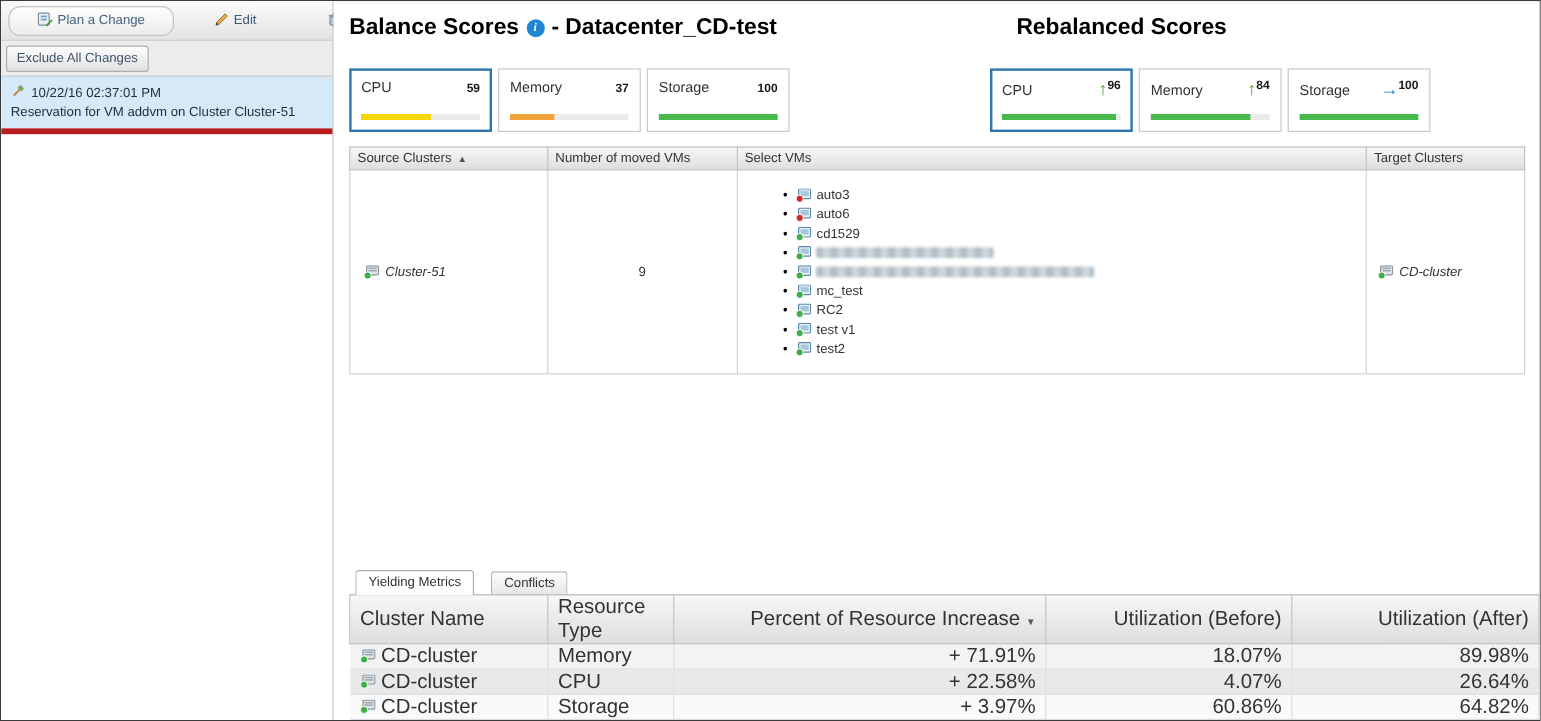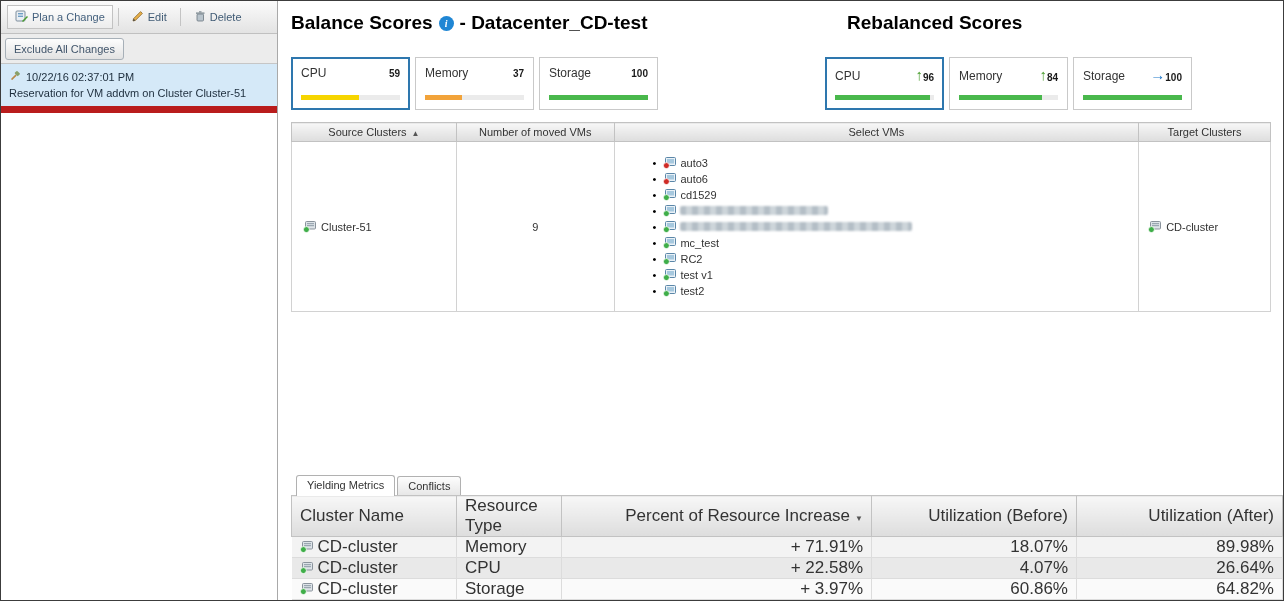--- a/index.html
+++ b/index.html
@@ -2,76 +2,76 @@
 <html><head>
 <meta charset="utf-8">
 <style>
   * { margin:0; padding:0; box-sizing:border-box; }
   html,body { width:1284px; height:601px; font-family:"Liberation Sans","DejaVu Sans",sans-serif; background:#fff; }
   .app { width:1284px; height:601px; border:1px solid #3c3c3c; display:flex; overflow:hidden; background:#fff; position:relative; }
 
   
   .left-panel { width:277px; border-right:1px solid #a9a9a9; display:flex; flex-direction:column; background:#fff; flex-shrink:0; }
   .toolbar1 { height:33px; background:linear-gradient(#fbfbfb,#e3e3e3); border-bottom:1px solid #c0c0c0; display:flex; align-items:center; padding:0 6px; white-space:nowrap; }
-  .tb-btn { display:inline-flex; align-items:center; gap:4px; font-size:11px; color:#44617e; padding:4px 7px; border:1px solid #c2c2c2; border-radius:0; background:linear-gradient(#fefefe,#ececec); cursor:default; }
+  .tb-btn { display:inline-flex; align-items:center; gap:4px; font-size:11px; color:#44617e; padding:4px 23px; border:1px solid #c2c2c2; border-radius:10px; background:linear-gradient(#fefefe,#ececec); cursor:default; }
   .tb-btn.flat { border-color:transparent; background:transparent; color:#3f5a74; }
   .tb-sep { width:1px; height:18px; background:#c4c4c4; margin:0 5px; }
   .toolbar2 { height:30px; background:#ececec; border-bottom:1px solid #c6c6c6; display:flex; align-items:center; padding:0 4px; gap:3px; white-space:nowrap; overflow:hidden; }
   .tb2-btn { font-size:11px; color:#41556b; padding:4px 8px; border:1px solid #a7b0b8; border-radius:3px; background:linear-gradient(#fdfdfd,#e2e2e2); flex-shrink:0; }
-  .change-item { background:#d5e9f8; border-bottom:7px solid #b91c1c; padding:6px 8px 7px 8px; font-size:11px; color:#1d2d3c; }
+  .change-item { background:#d5e9f8; border-bottom:5px solid #b91c1c; padding:6px 8px 7px 8px; font-size:11px; color:#1d2d3c; }
   .ci-line1 { display:flex; align-items:center; gap:5px; margin-bottom:3px; }
   .left-empty { flex:1; background:#fff; }
 
   
   .main { flex:1; position:relative; background:#fff; }
   .main-header { position:relative; margin:11px 0 0 13px; height:19px; }
   .bs-group { display:inline-flex; align-items:center; gap:6px; }
   .section-title { font-size:19px; font-weight:bold; color:#000000; }
   .info-icon { width:15px; height:15px; border-radius:50%; background:#1f86d4; color:#fff; font-size:10px; font-weight:bold; font-family:"Liberation Serif",serif; font-style:italic; display:inline-flex; align-items:center; justify-content:center; }
   .rebalanced-title { position:absolute; left:556px; top:0; }
 
   
   .cards-row { display:flex; margin:26px 0 0 13px; gap:5px; }
   .card { width:119px; height:53px; border:1px solid #c9c9c9; background:#fff; padding:8px 9px 9px 9px; display:flex; flex-direction:column; justify-content:space-between; }
   .card.selected { border:2px solid #2e77ae; padding:7px 8px 8px 8px; }
   .card.gap-left { margin-left:162px; }
   .card-top { display:flex; justify-content:space-between; align-items:baseline; }
   .card-label { font-size:12px; color:#333; }
   .card-value { font-size:10px; font-weight:bold; color:#1a1a1a; }
-  .card-right { display:flex; align-items:flex-end; gap:0; }
+  .card-right { display:flex; align-items:flex-start; gap:0; }
   .trend { font-size:15px; font-weight:bold; }
   .trend[data-dir="up"]::before { content:"↑"; color:#4a9e2f; }
   .trend[data-dir="right"]::before { content:"→"; color:#1d77c9; }
   .bar-track { height:5px; background:#ebebeb; width:100%; }
   .bar-fill { height:5px; }
 
   .summary-title { margin:21px 0 0 13px; font-size:13.5px; font-weight:bold; color:#1a1a1a; }
 
   
   .summary-table { margin:12px 0 0 13px; width:980px; border-collapse:collapse; font-size:11px; color:#333; }
-  .summary-table th { background:linear-gradient(#f7f7f7,#dddddd); border:1px solid #c2c2c2; height:19px; font-weight:normal; text-align:center; padding:0 6px; }
+  .summary-table th { background:linear-gradient(#f7f7f7,#dddddd); border:1px solid #c2c2c2; height:19px; font-weight:normal; text-align:left; padding:0 6px; }
   .summary-table td { border:1px solid #d2d2d2; vertical-align:middle; height:170px; }
   .sort-asc::after { content:"▲"; font-size:8px; color:#555; margin-left:5px; }
   .sort-desc::after { content:"▼"; font-size:8px; color:#555; margin-left:5px; }
-  .cluster-cell { display:flex; align-items:center; gap:5px; padding-left:11px; }
+  .cluster-cell { display:flex; align-items:center; gap:5px; padding-left:11px;font-style:italic; }
   .td-center { text-align:center; }
   .vm-list { list-style:none; padding-left:38px; }
   .vm-item { display:flex; align-items:center; gap:4px; line-height:16px; }
   .vm-item::before { content:"•"; color:#000; margin-right:3px; }
   .vm-icon svg, .cluster-icon svg { display:block; }
   .vm-icon[data-status="red"] .badge { fill:#cf2b26; }
   .vm-icon[data-status="green"] .badge { fill:#3fae49; }
   .blur-bar { display:inline-block; height:9px; border-radius:2px; vertical-align:middle;
               background:repeating-linear-gradient(90deg,#b4bec6 0 6px,#cdd5da 6px 12px); filter:blur(1.3px); }
   .blur-w1 { width:148px; } .blur-w2 { width:232px; }
 
   
   .bottom-dock { position:absolute; left:13px; right:0; bottom:0; }
   .tabs { display:flex; align-items:flex-end; padding-left:5px; height:23px; }
-  .tab { font-size:11px; color:#333; padding:3px 10px 3px 10px; border:1px solid #b1b1b1; border-bottom:none; border-radius:3px 3px 0 0; background:linear-gradient(#fdfdfd,#e7e7e7); margin-right:2px; position:relative; }
+  .tab { font-size:11px; color:#333; padding:3px 10px 3px 10px; border:1px solid #b1b1b1; border-bottom:none; border-radius:3px 3px 0 0; background:linear-gradient(#fdfdfd,#e7e7e7); margin-right:14px; position:relative; }
   .tab.active { background:#fff; padding-bottom:5px; z-index:2; margin-bottom:-1px; }
   .metrics-table { width:100%; border-collapse:collapse; font-size:17px; color:#333; table-layout:fixed; }
   .metrics-table th { background:linear-gradient(#f7f7f7,#dddddd); border:1px solid #c2c2c2; height:19px; font-weight:normal; padding:0 8px; }
   .metrics-table td { border-right:1px solid #dcdcdc; border-bottom:1px solid #dcdcdc; height:21px; padding:0 8px; }
   .metrics-table tr.r1 { background:#f3f3f3; }
   .metrics-table tr.r2 { background:#e9e9e9; }
   .metrics-table tr.r3 { background:#fafafa; }
   .al { text-align:left; } .ar { text-align:right; }
   .mt-cluster { display:flex; align-items:center; gap:5px; }
 </style>

